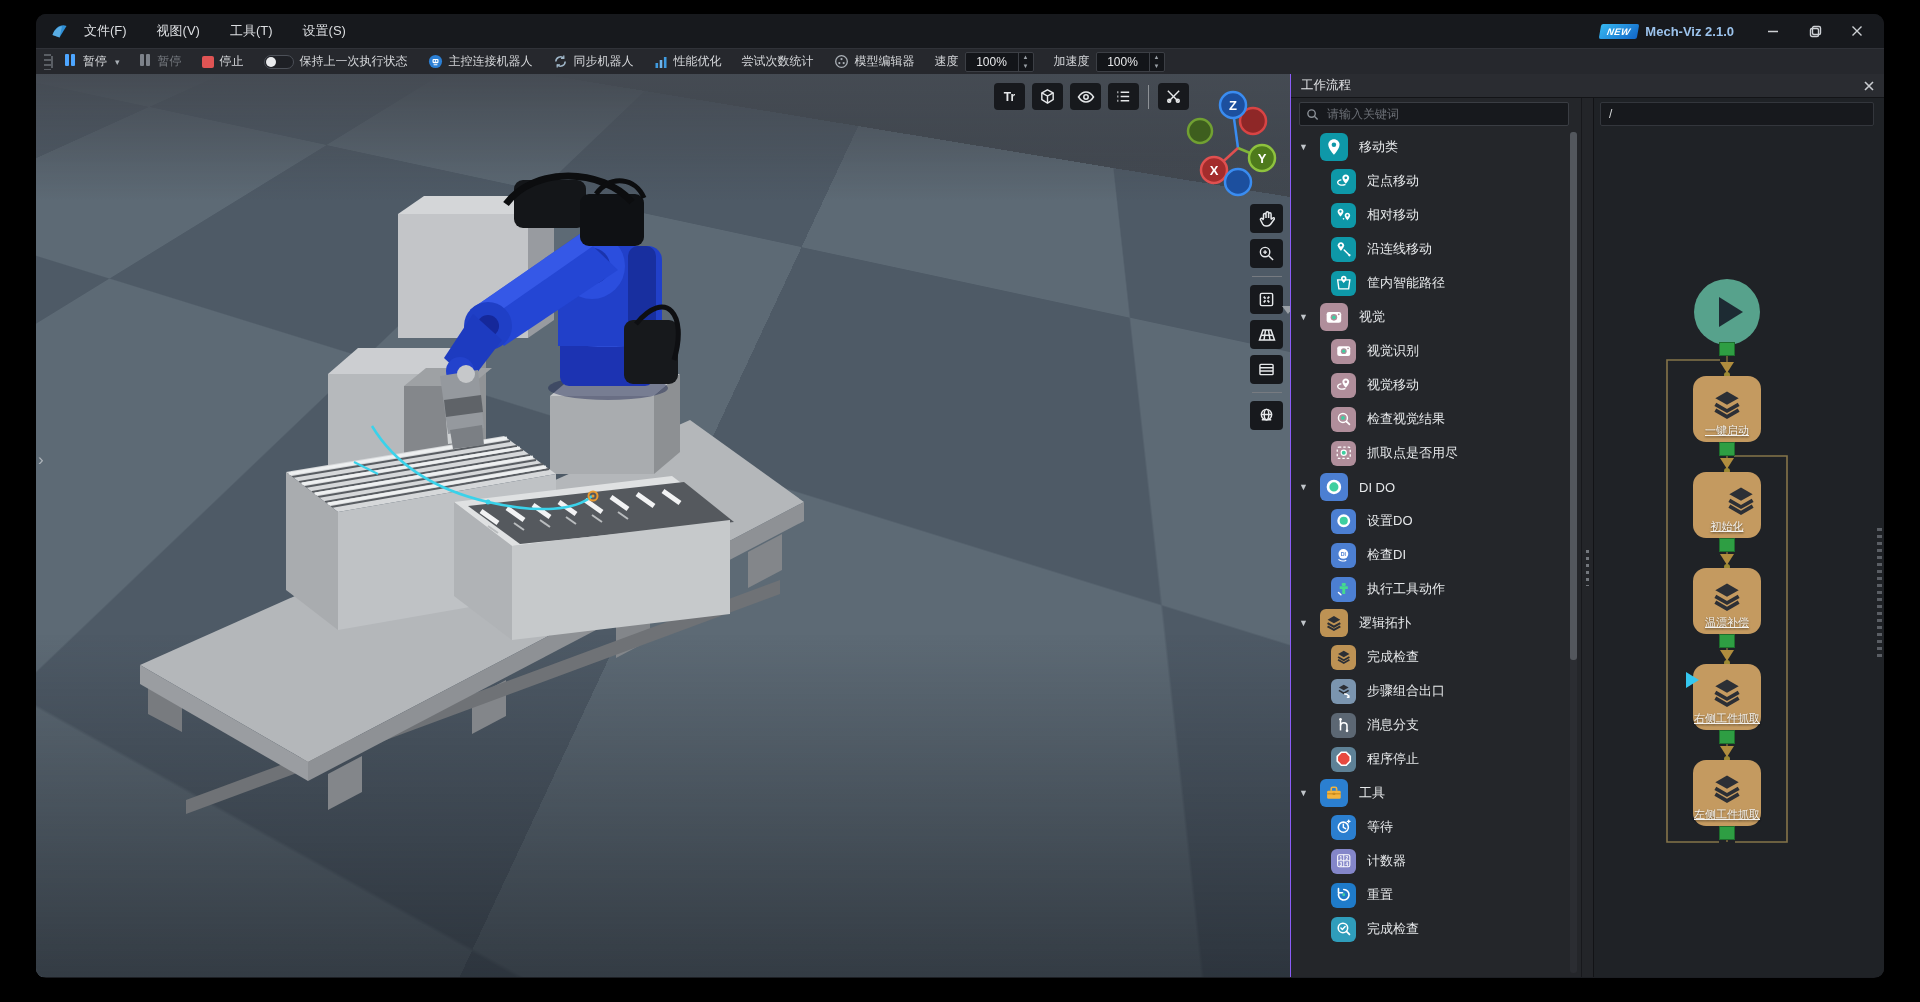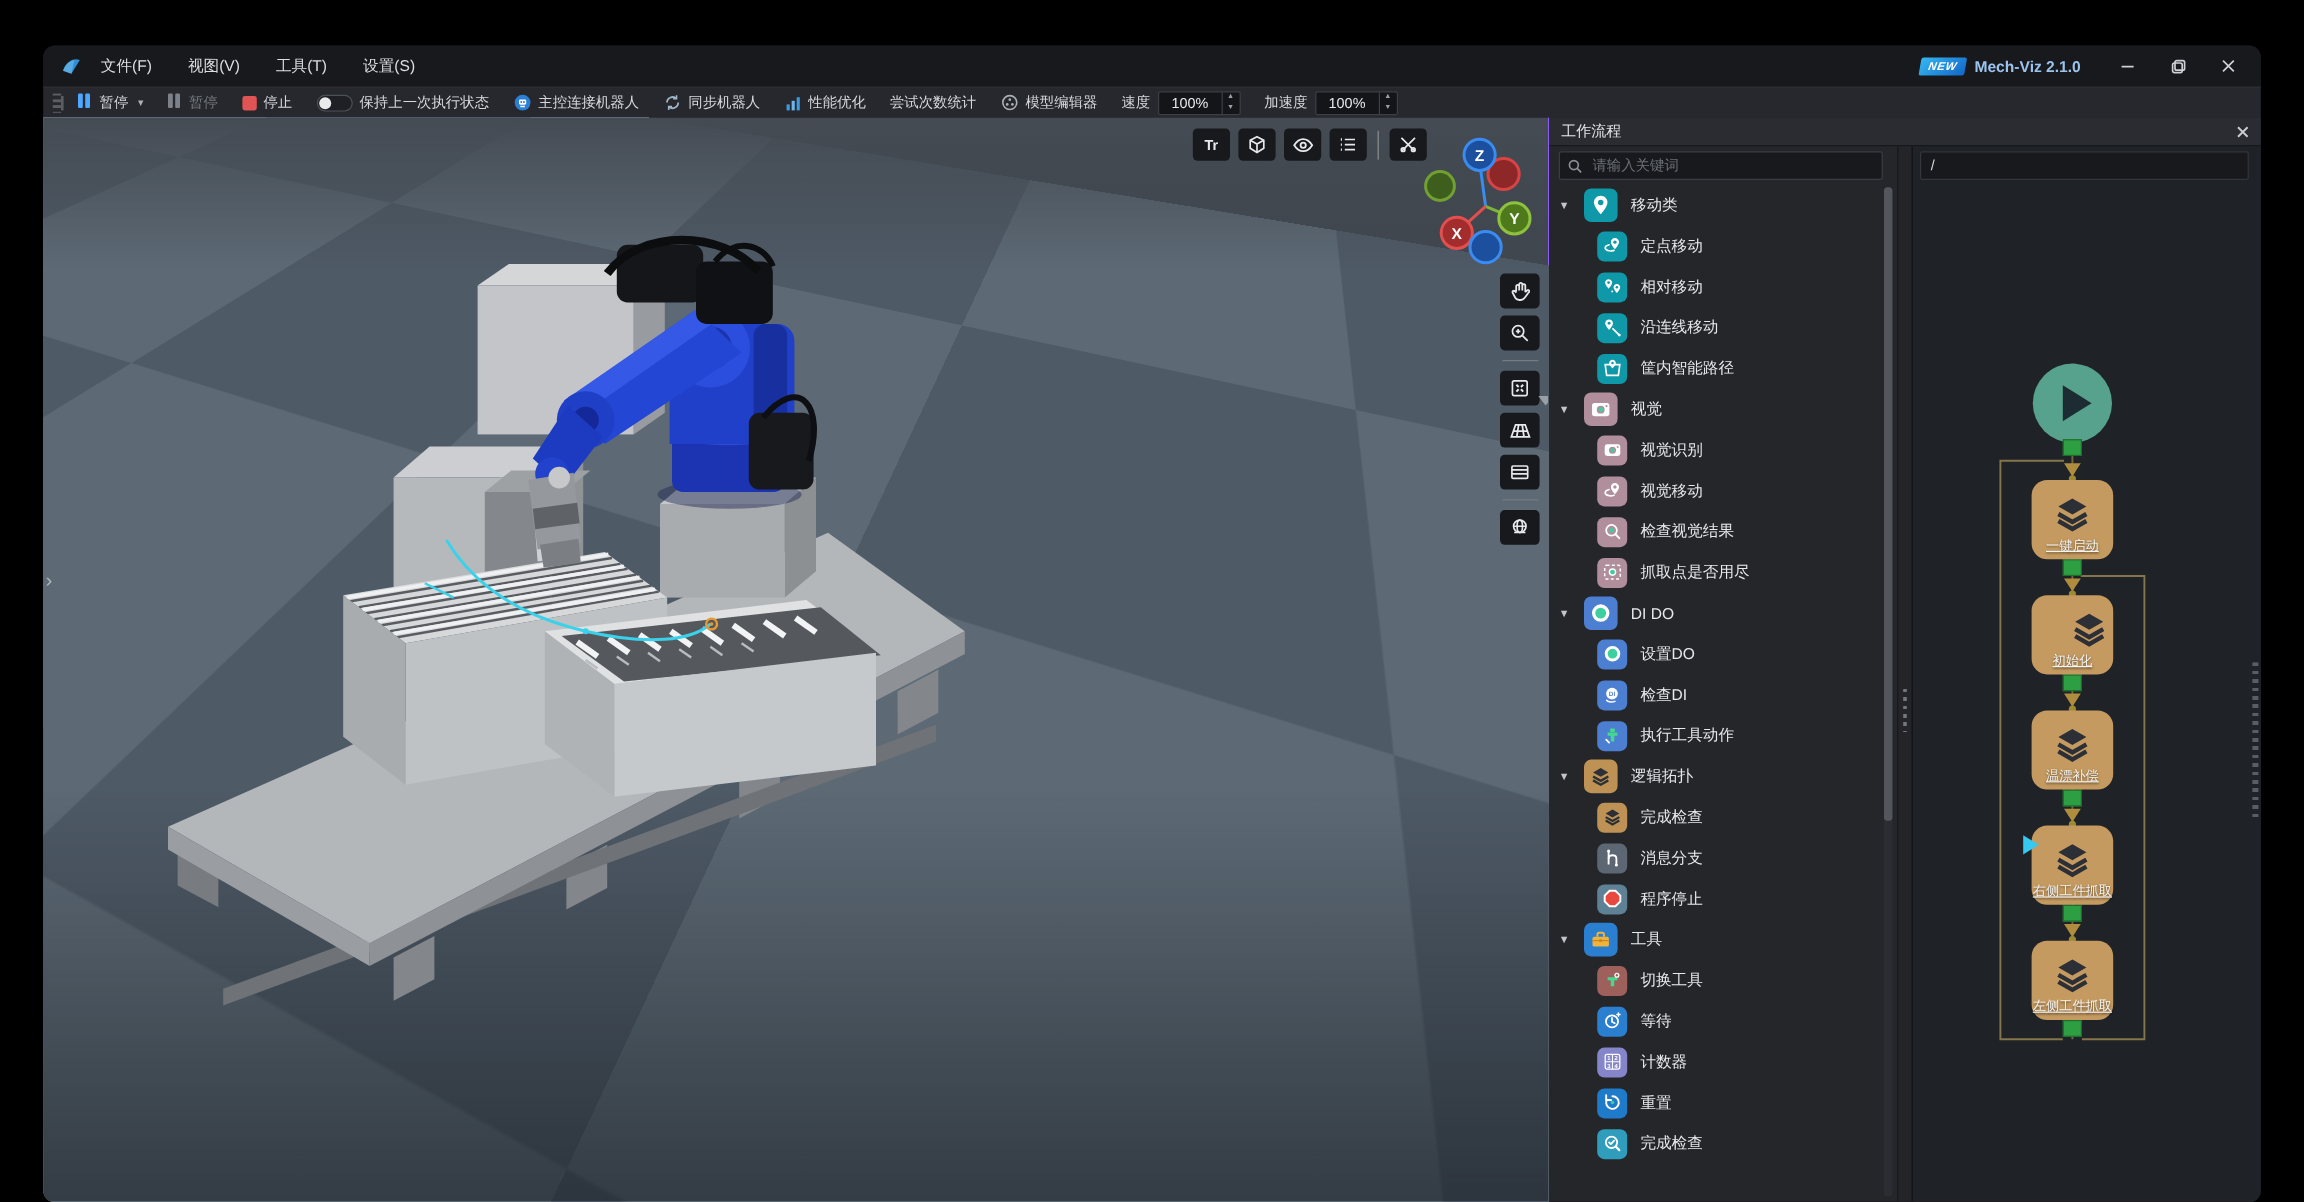--- a/index.html
+++ b/index.html
@@ -1,19 +1,19 @@
 <!DOCTYPE html>
 <html><head>
 <meta charset="utf-8">
 <style>
   html,body{margin:0;padding:0;width:1920px;height:1002px;background:#000;overflow:hidden;
     font-family:"Liberation Sans","DejaVu Sans",sans-serif;-webkit-font-smoothing:antialiased;}
   *{box-sizing:border-box;}
   .app{position:absolute;left:36px;top:14px;width:1848px;height:964px;background:#1d1f24;
-    border-radius:10px;overflow:hidden;margin-top:24px;}
+    border-radius:10px;overflow:hidden;}
   
   .titlebar{height:34px;background:#17191d;display:flex;align-items:center;padding:0 14px;position:relative;}
   .logo{width:20px;height:20px;margin-right:14px;flex:0 0 auto;}
   .menus{display:flex;gap:30px;}
   .menu-item{font-size:13px;color:#dcdee1;cursor:default;}
   .tb-right{position:absolute;right:10px;top:0;height:34px;display:flex;align-items:center;gap:8px;}
   .new-badge{background:linear-gradient(135deg,#36b7f0,#1266c8);color:#fff;font-size:9.5px;font-weight:bold;
     font-style:italic;padding:2px 7px;transform:skewX(-10deg);border-radius:2px;letter-spacing:.5px;}
   .app-title{color:#9cc3ec;font-size:13px;font-weight:bold;margin-right:14px;}
   .winbtn{width:34px;height:26px;display:flex;align-items:center;justify-content:center;border-radius:4px;}
@@ -607,20 +607,31 @@
                 <span class="ticon small" style="background: rgb(189, 146, 84);">
                   <svg viewBox="0 0 24 24">
                     <path d="M12 4.5L19 8.5 12 12.5 5 8.5z" fill="#2c2f35"></path>
                     <path d="M5 12.2l7 4 7-4" fill="none" stroke="#2c2f35" stroke-width="2.2"></path>
                     <path d="M5 15.7l7 4 7-4" fill="none" stroke="#2c2f35" stroke-width="2.2"></path>
                   </svg>
                 </span>
                 <span>完成检查</span>
               </div>
               <div class="trow child">
+                <span class="ticon small" style="background: rgb(123, 149, 175);">
+                  <svg viewBox="0 0 24 24">
+                    <path d="M12 4.5L18 8 12 11.5 6 8z" fill="#2c2f35"></path>
+                    <path d="M6 11.5l6 3.5 6-3.5" fill="none" stroke="#2c2f35" stroke-width="2"></path>
+                    <path d="M12.5 16c3.5-.3 5.5 1.5 5.5 4" stroke="#fff" stroke-width="1.8" fill="none"></path>
+                    <path d="M15.8 20h2.4v-2.4" stroke="#fff" stroke-width="1.8" fill="none"></path>
+                  </svg>
+                </span>
+                <span>步骤组合出口</span>
+              </div>
+              <div class="trow child">
                 <span class="ticon small" style="background: rgb(92, 103, 115);">
                   <svg viewBox="0 0 24 24">
                     <path d="M8 6v13" stroke="#fff" stroke-width="1.9"></path>
                     <path d="M8 13c0-2.5 2-3.5 4-3.5s4 1 4 3.5v6" stroke="#fff" stroke-width="1.9" fill="none"></path>
                     <circle cx="8" cy="5.2" r="1.6" fill="#fff"></circle>
                     <circle cx="16" cy="19.5" r="1.6" fill="#fff"></circle>
                   </svg>
                 </span>
                 <span>消息分支</span>
               </div>
@@ -636,30 +647,20 @@
                 <span class="disc">▼</span>
                 <span class="ticon big" style="background: rgb(43, 127, 208);">
                   <svg viewBox="0 0 24 24">
                     <path d="M9 9.5V7.4c0-.9.7-1.6 1.6-1.6h2.8c.9 0 1.6.7 1.6 1.6v2.1" stroke="#f2b33d" stroke-width="1.8" fill="none"></path>
                     <rect x="4.5" y="9.5" width="15" height="9" rx="1.5" fill="#f2b33d"></rect>
                     <path d="M4.5 13h15" stroke="#c88a1e" stroke-width="1.2"></path>
                     <rect x="10.5" y="11.8" width="3" height="2.4" rx=".6" fill="#c88a1e"></rect>
                   </svg>
                 </span>
                 <span>工具</span>
-              </div>
-              <div class="trow child">
-                <span class="ticon small" style="background: rgb(158, 96, 91);">
-                  <svg viewBox="0 0 24 24">
-                    <path d="M7 9h10v3.2h-3.2v6h-3.6v-6H7z" fill="#45d98f"></path>
-                    <circle cx="16.5" cy="7" r="2.6" fill="#fff"></circle>
-                    <circle cx="16.5" cy="7" r="1.2" fill="#9E605B"></circle>
-                  </svg>
-                </span>
-                <span>切换工具</span>
               </div>
               <div class="trow child">
                 <span class="ticon small" style="background: rgb(43, 127, 208);">
                   <svg viewBox="0 0 24 24">
                     <circle cx="11.5" cy="12.5" r="6.2" fill="none" stroke="#fff" stroke-width="1.9"></circle>
                     <path d="M11.5 9v3.8l2.8 1.6" stroke="#fff" stroke-width="1.8" fill="none" stroke-linecap="round"></path>
                     <path d="M16.5 5.5h3.2M18.1 3.9v3.2" stroke="#fff" stroke-width="1.6" stroke-linecap="round"></path>
                   </svg>
                 </span>
                 <span>等待</span>

